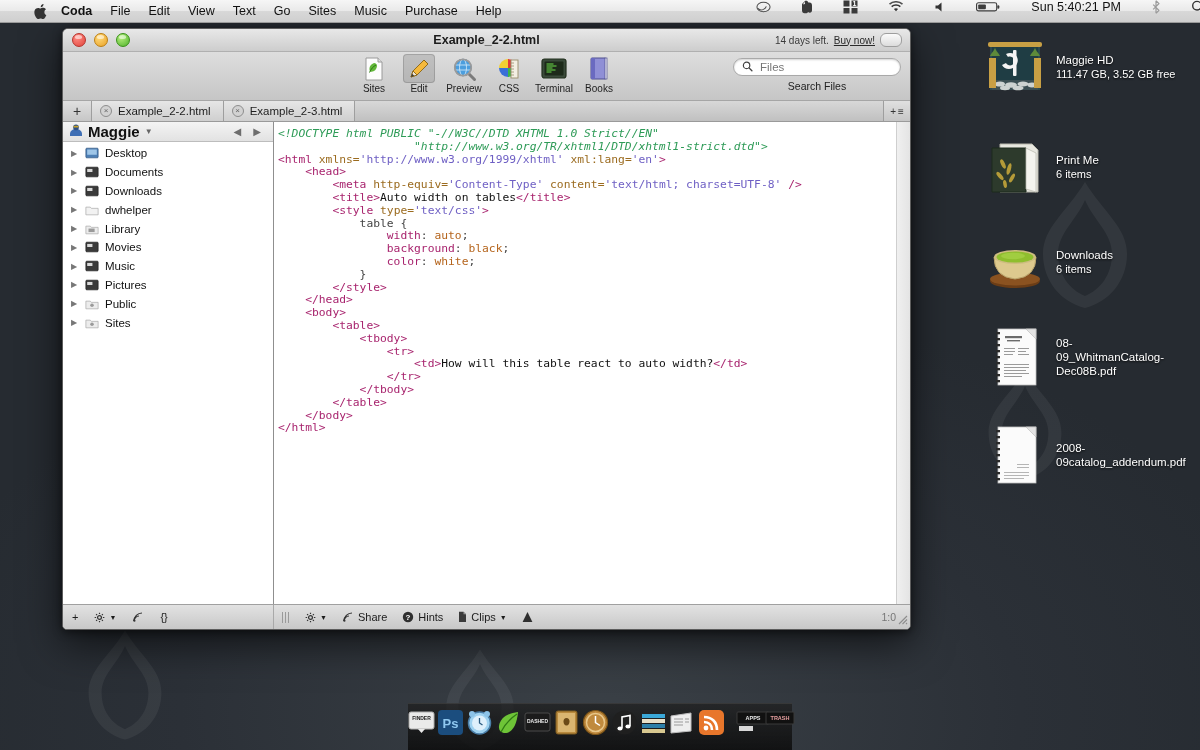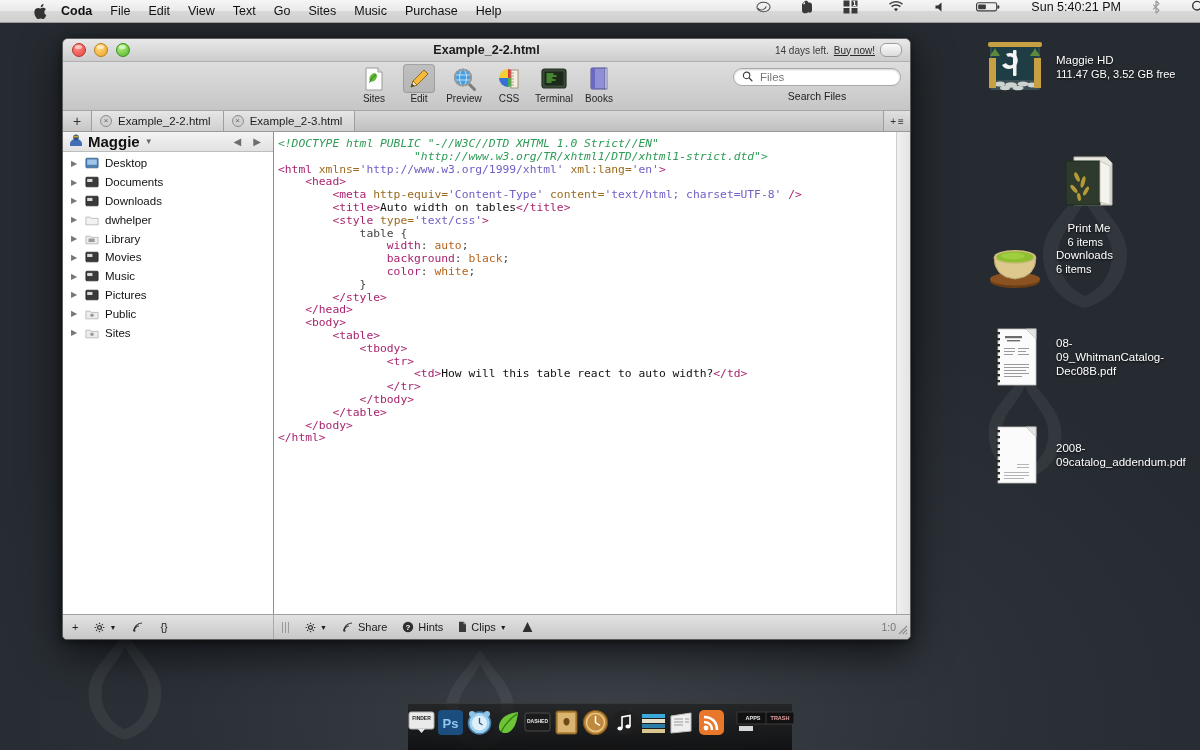--- a/index.html
+++ b/index.html
@@ -39,21 +39,21 @@
   .menu-item { padding: 0 9px; line-height:22px; white-space:nowrap; cursor:default; }
   .menu-item.bold { font-weight:bold; padding-left:2px; }
   #menu-right {
     margin-left:auto; display:flex; align-items:center; gap:16px; padding-right:8px;
   }
   .status-ico { padding: 0 7px; display:flex; align-items:center; justify-content:center; }
   #clock { padding: 0 8px; font-size:12.5px; white-space:nowrap; }
 
   
   #coda-window {
-    position:absolute; left:62px; top:38px; width:847px; height:600px;
+    position:absolute; left:62px; top:28px; width:847px; height:600px;
     border-radius: 6px 6px 5px 5px;
     box-shadow: 0 14px 40px rgba(0,0,0,.62), 0 2px 8px rgba(0,0,0,.5);
     background:#d6d6d6;
     overflow:hidden;
     z-index: 20;
     display:flex; flex-direction:column;
     border: 1px solid #5d5d5d;
   }
   
   #titlebar {
@@ -685,21 +685,21 @@
       <path d="M6 20c2-4 5-6 5-9 0 3 3 5 5 9z" fill="#5d8a3a"></path>
       <path d="M46 20c2-4 5-6 5-9 0 3 3 5 5 9z" fill="#5d8a3a"></path>
     </svg>
   </div>
   <div class="di-text">
     <div>Maggie HD</div>
     <div class="di-sub">111.47 GB, 3.52 GB free</div>
   </div>
 </div>
 
-<div class="desk-icon" style="left:984px;top:149px;flex-direction:column;">
+<div class="desk-icon" style="left:984px;top:136px;">
   <div class="di-thumb">
     <svg width="62" height="62" viewBox="0 0 62 62">
       <path d="M16 8h32l6 6v42H16z" fill="#e8e8e0" stroke="#b7b7ac" stroke-width="1"></path>
       <path d="M8 12h34v44H8z" fill="#2d3a2c"></path>
       <path d="M8 12h34v44H8z" fill="none" stroke="#1c2a1c" stroke-width="1"></path>
       <g fill="#c4a63a" opacity=".9">
         <ellipse cx="19" cy="28" rx="2" ry="5" transform="rotate(-25 19 28)"></ellipse>
         <ellipse cx="25" cy="33" rx="2" ry="6" transform="rotate(15 25 33)"></ellipse>
         <ellipse cx="16" cy="40" rx="2" ry="5" transform="rotate(-40 16 40)"></ellipse>
         <ellipse cx="28" cy="42" rx="1.8" ry="5" transform="rotate(30 28 42)"></ellipse>

